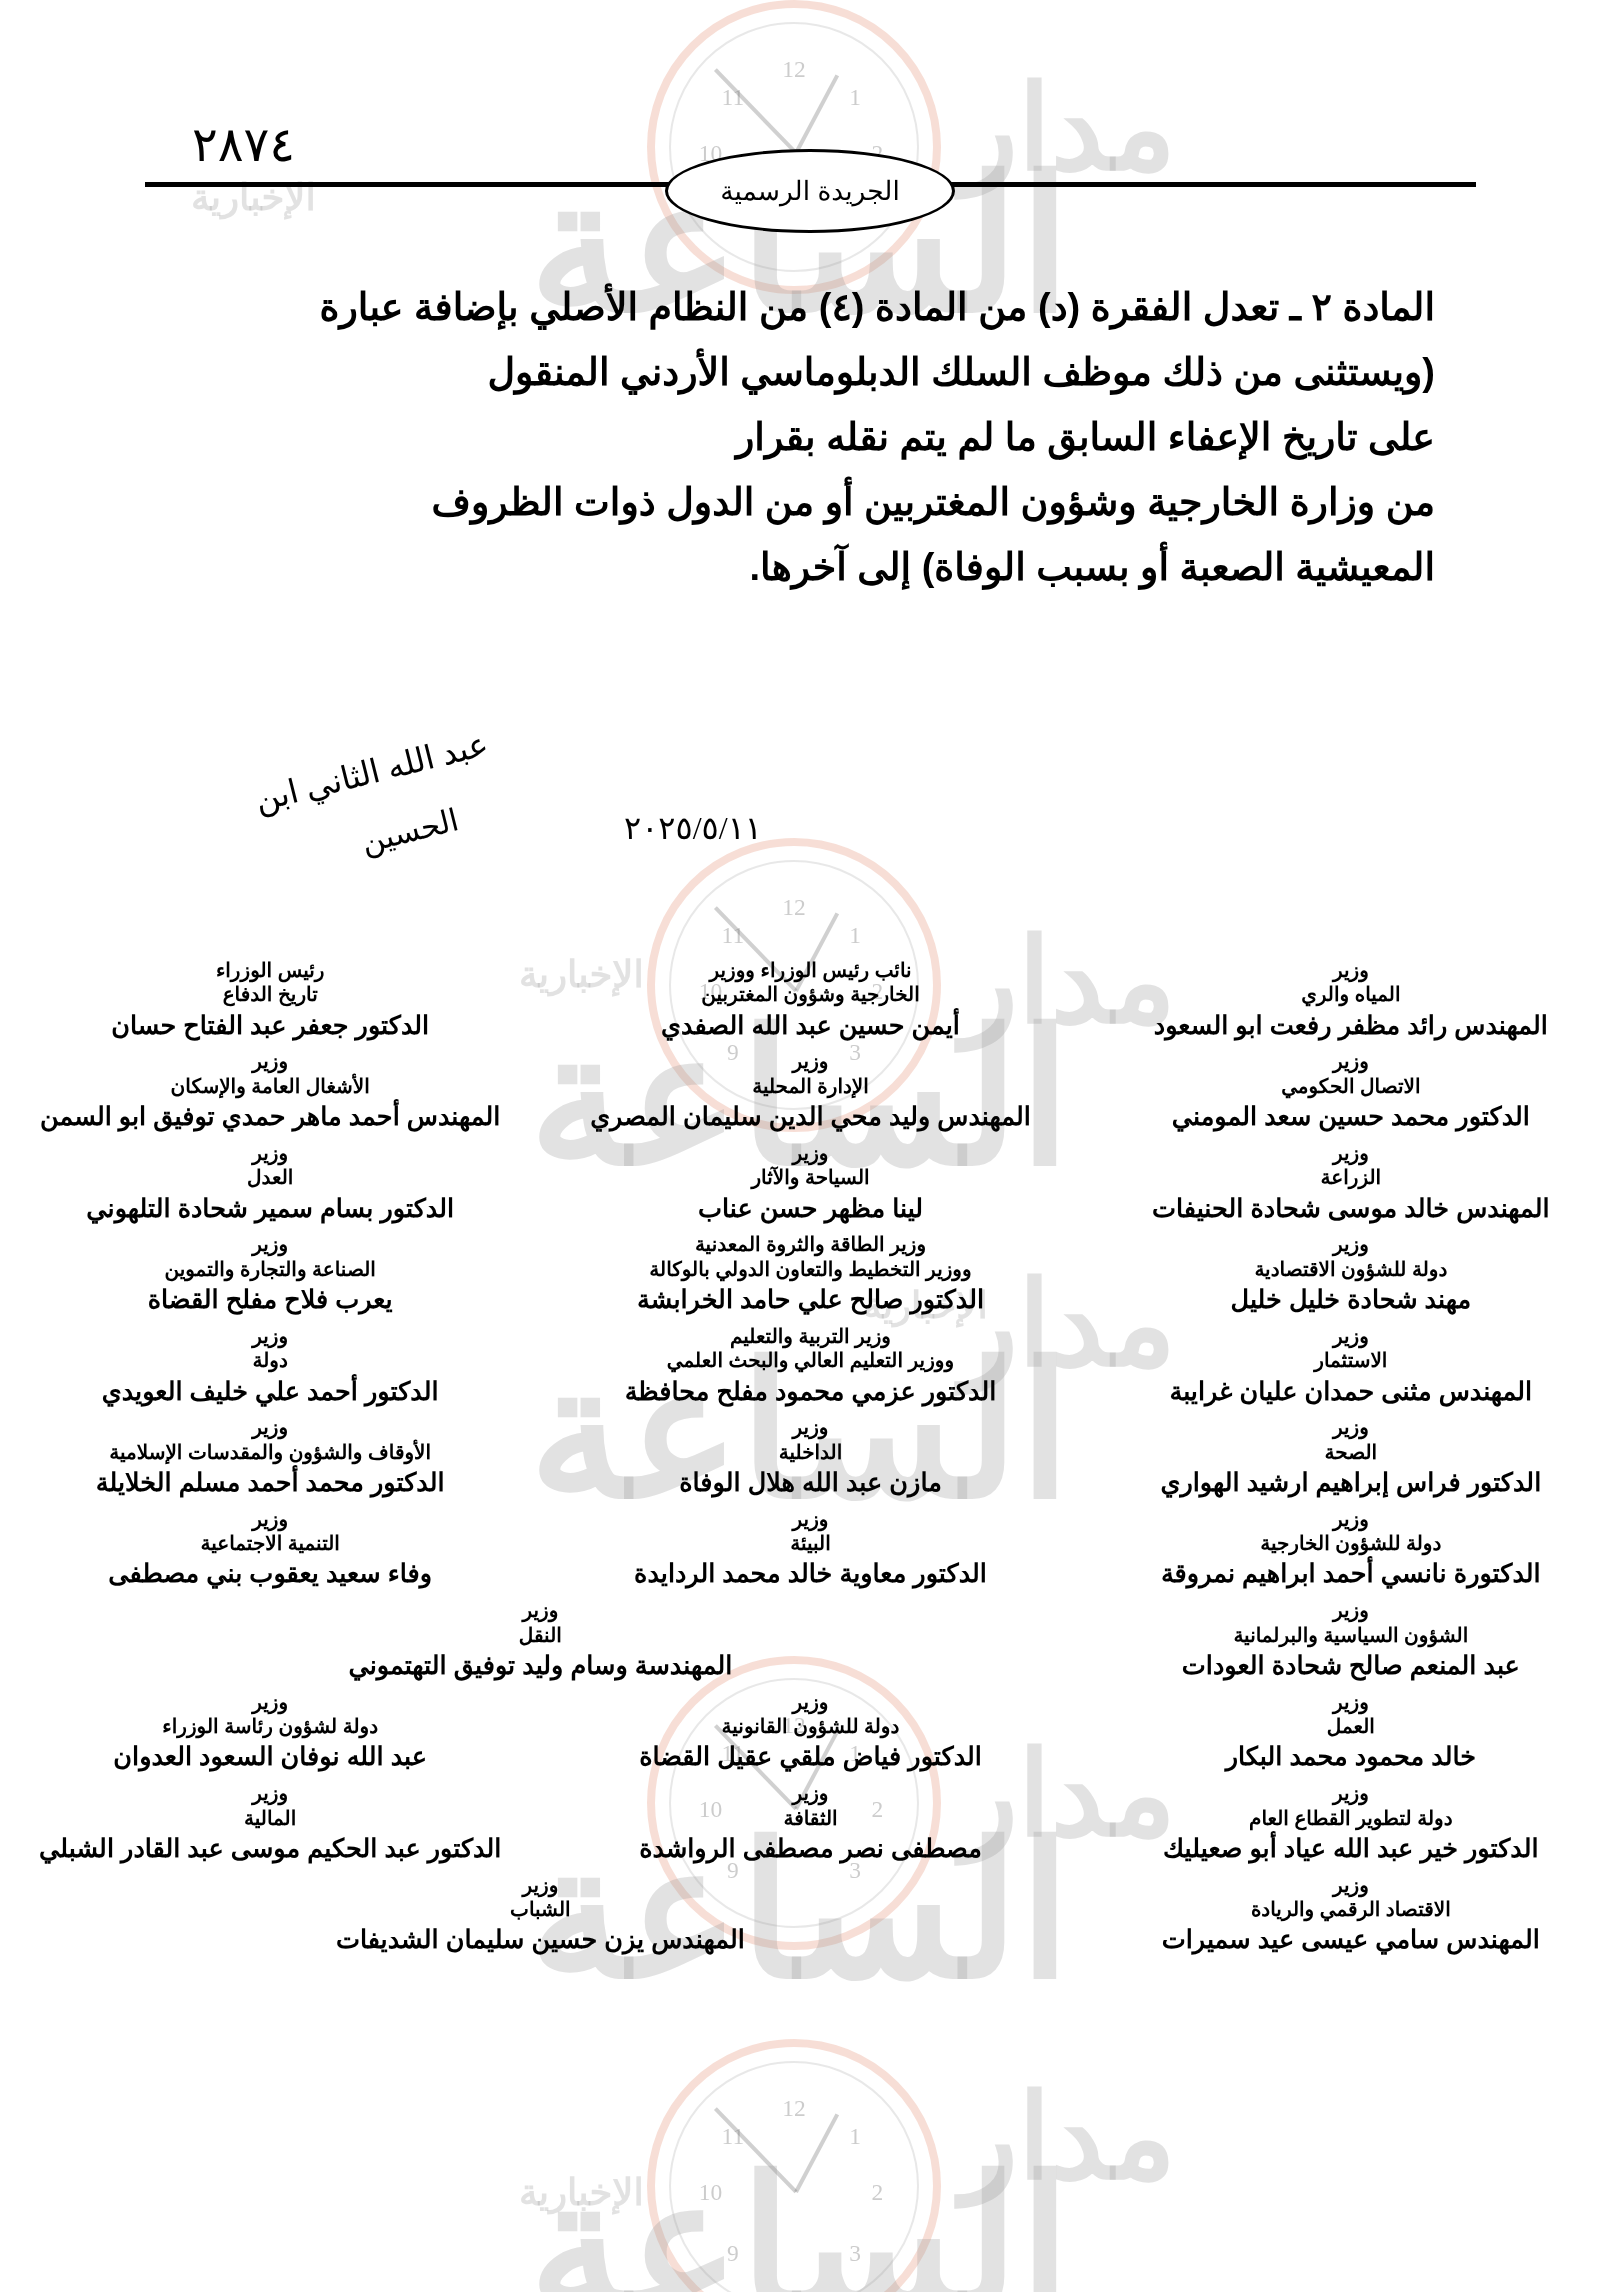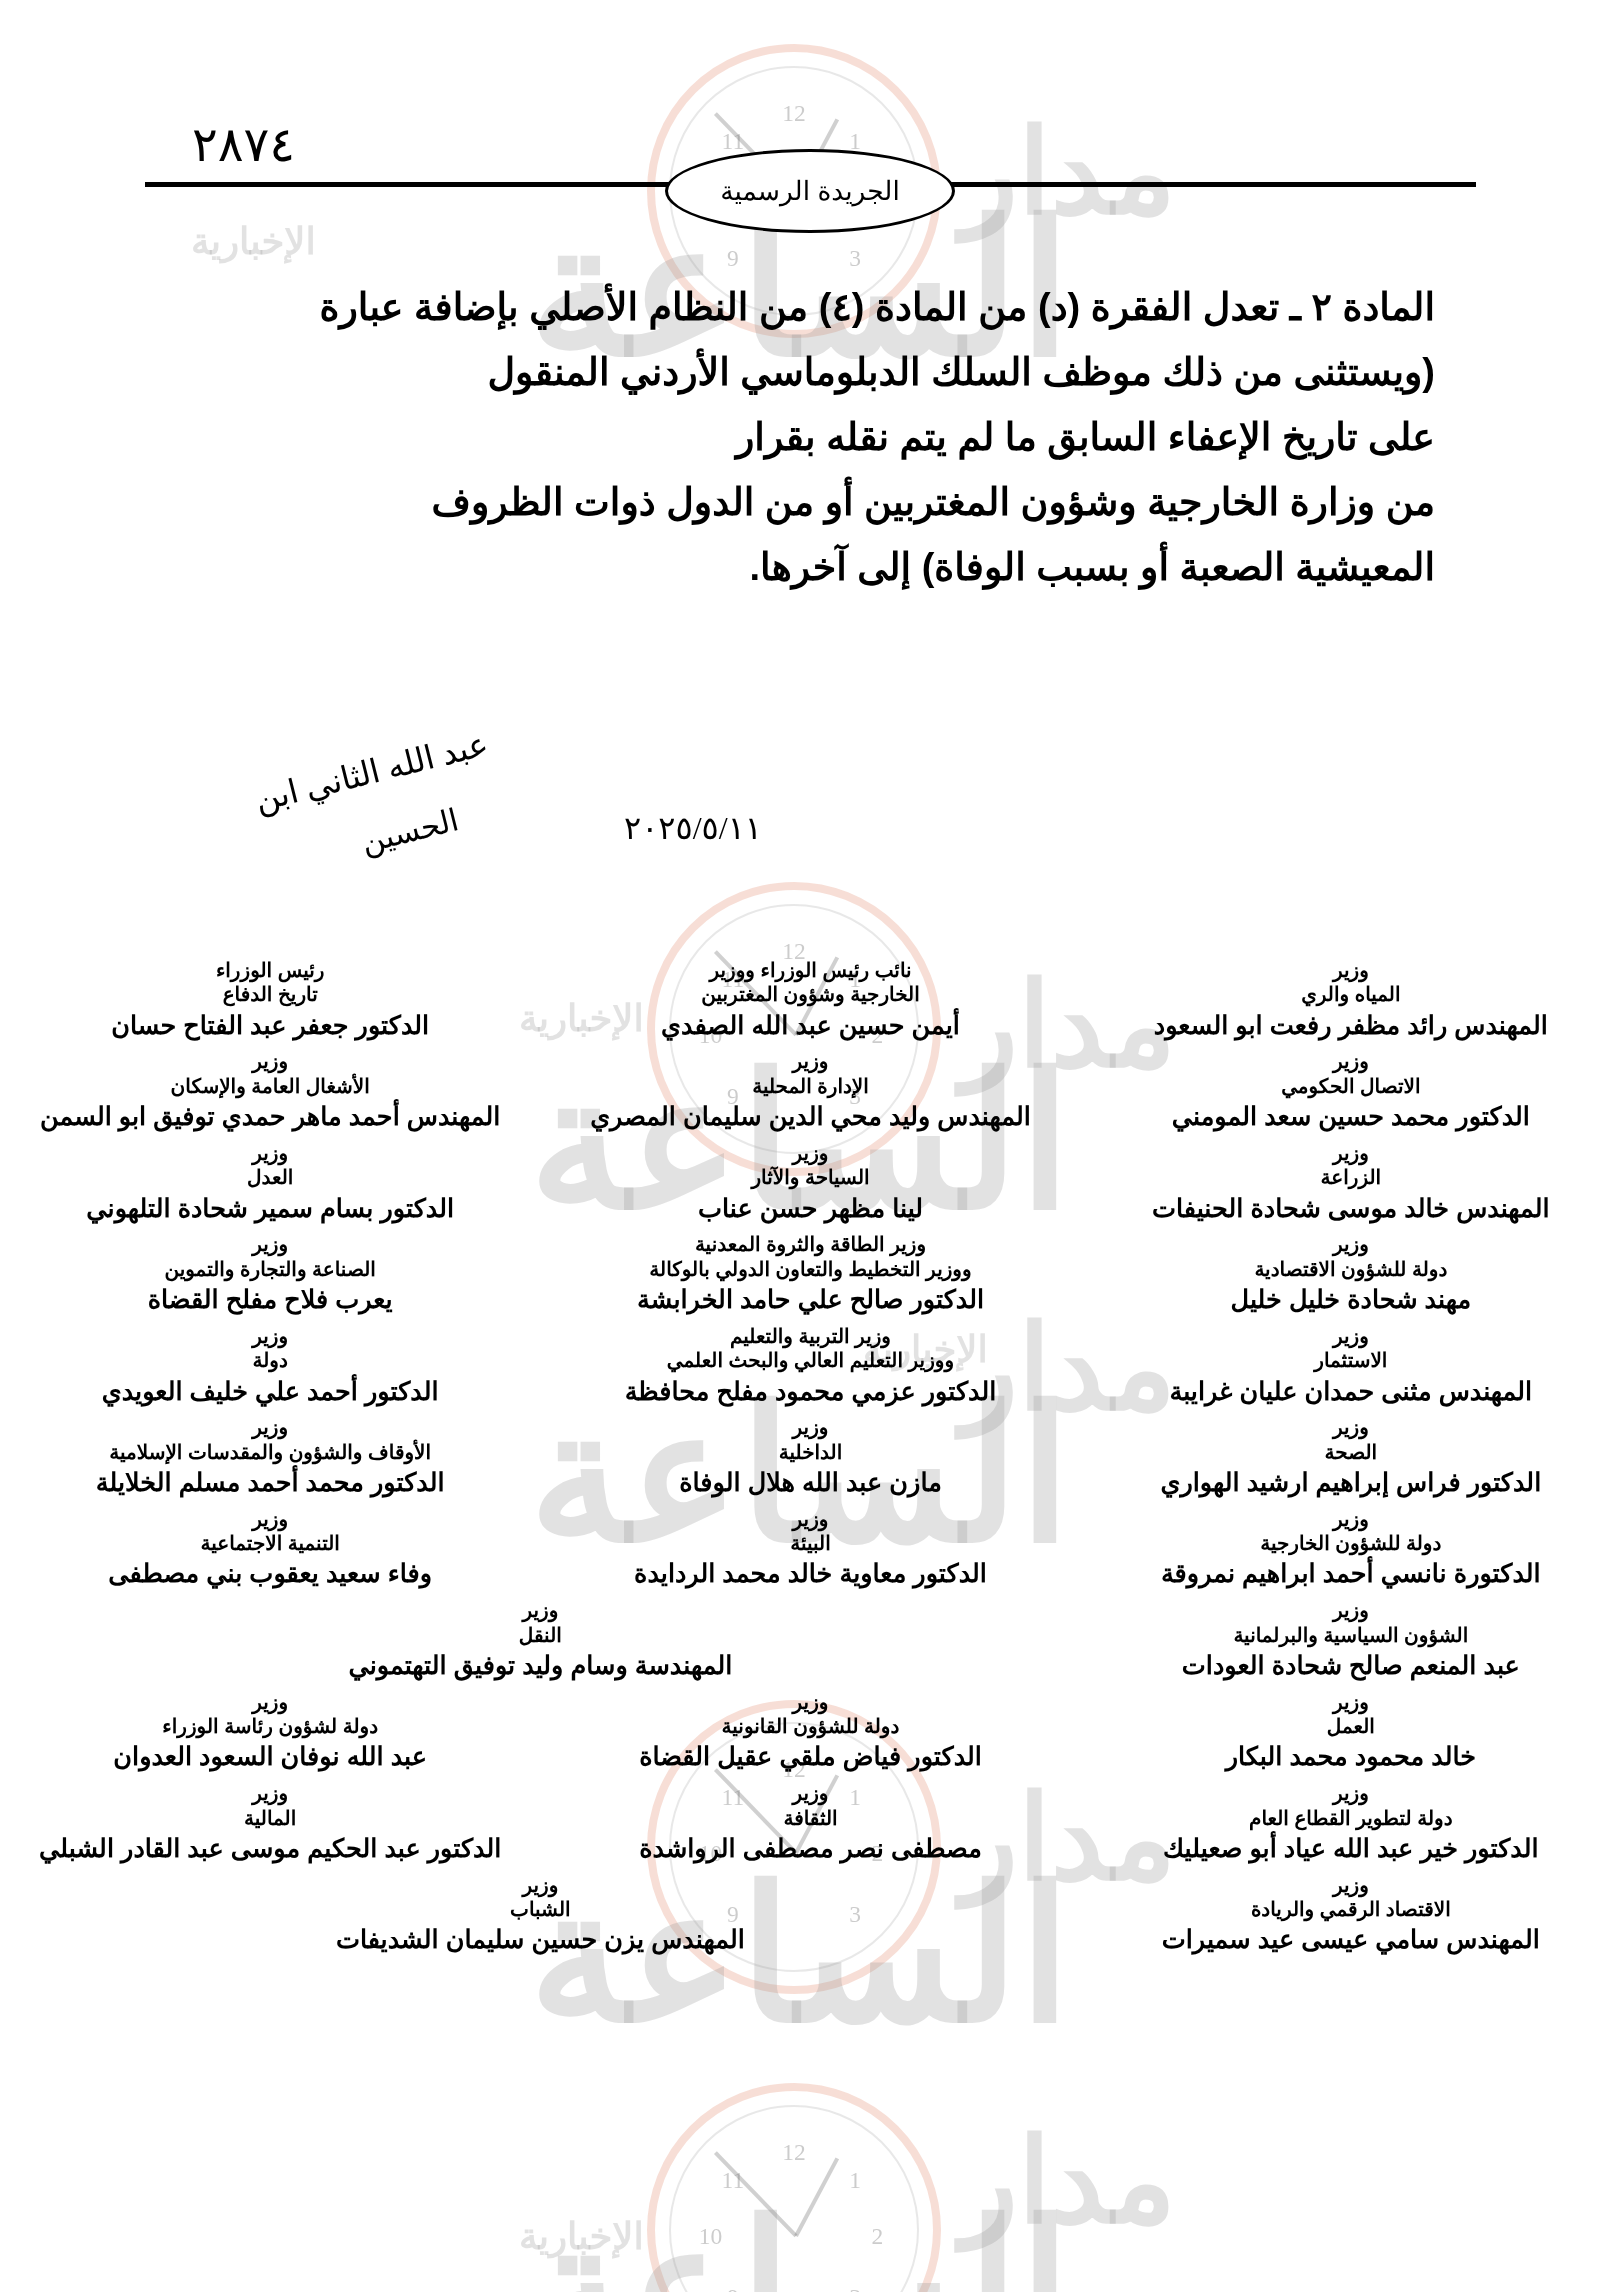--- a/index.html
+++ b/index.html
@@ -6,21 +6,21 @@
   body {
     width:1621px; height:2293px;
     background:#ffffff;
     font-family:"Liberation Sans", sans-serif;
     color:#000000;
     position:relative;
     overflow:hidden;
   }
 
   
-  .wm-layer { position:absolute; inset:0; pointer-events:none; z-index:0;margin-top:44px; }
+  .wm-layer { position:absolute; inset:0; pointer-events:none; z-index:0; }
   .wm-clock {
     position:absolute;
     border-radius:50%;
     border:8.8px solid rgba(228,146,120,0.30);
     box-sizing:border-box;
   }
   .wm-clock .face {
     position:absolute; inset:13.7px; border-radius:50%;
     border:2px solid rgba(150,150,150,0.22);
   }

